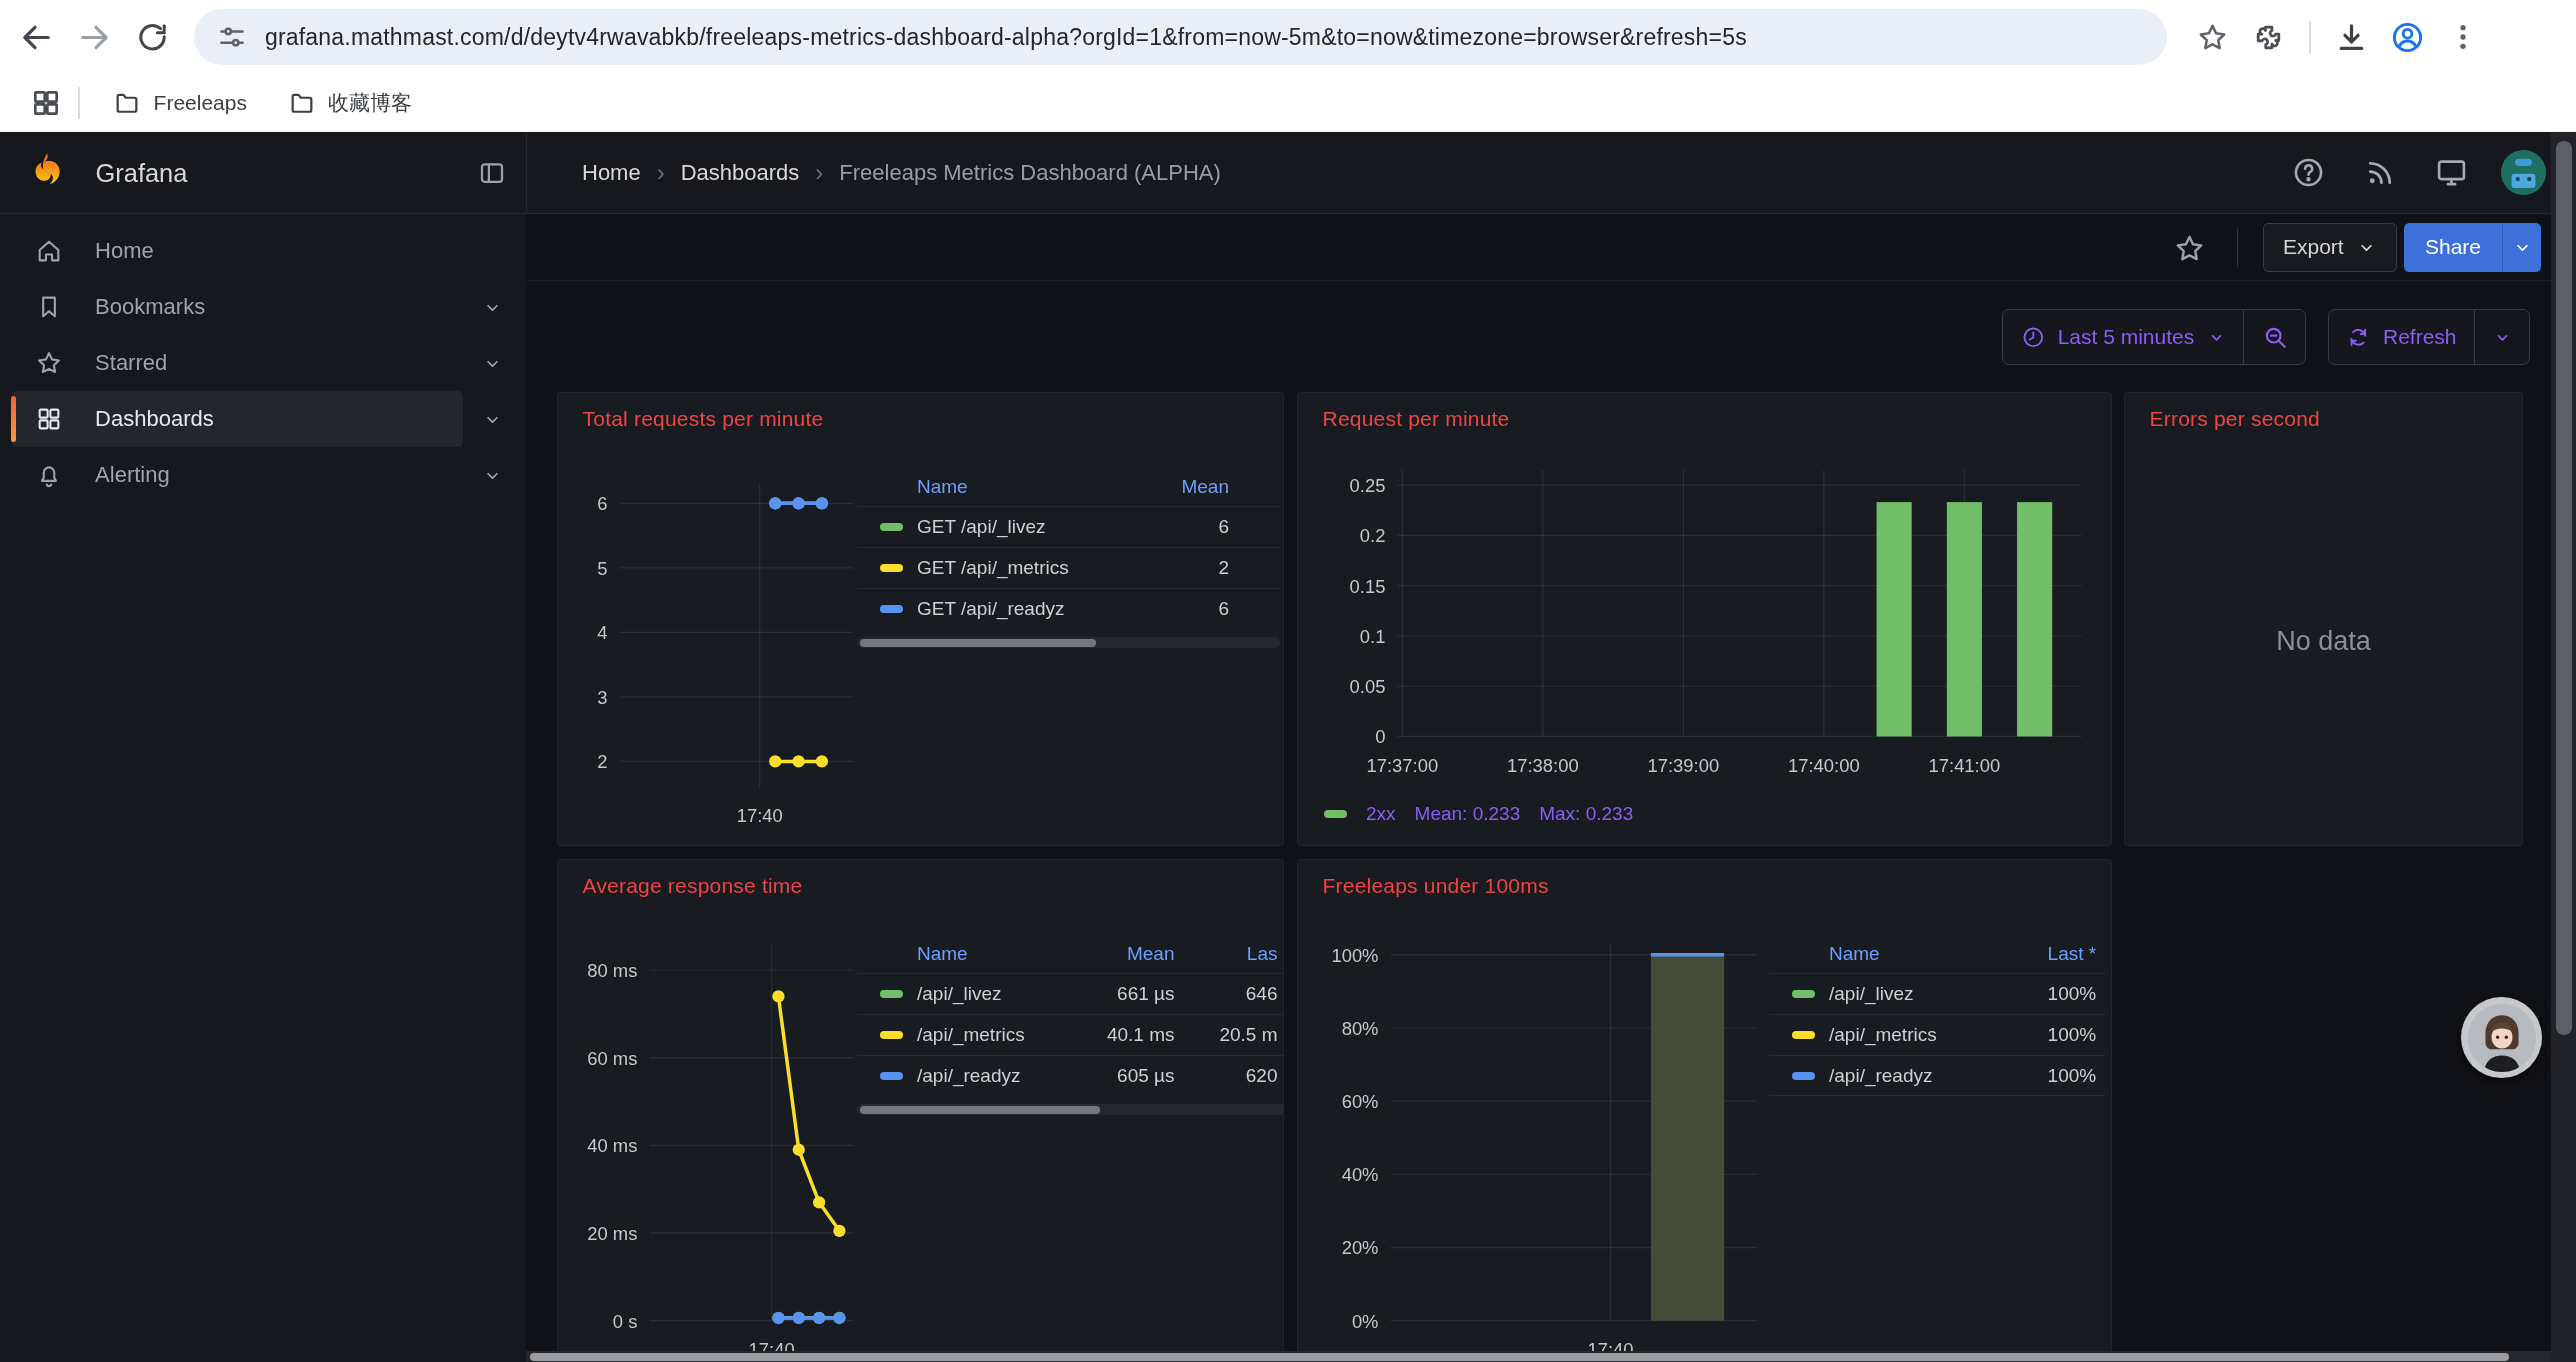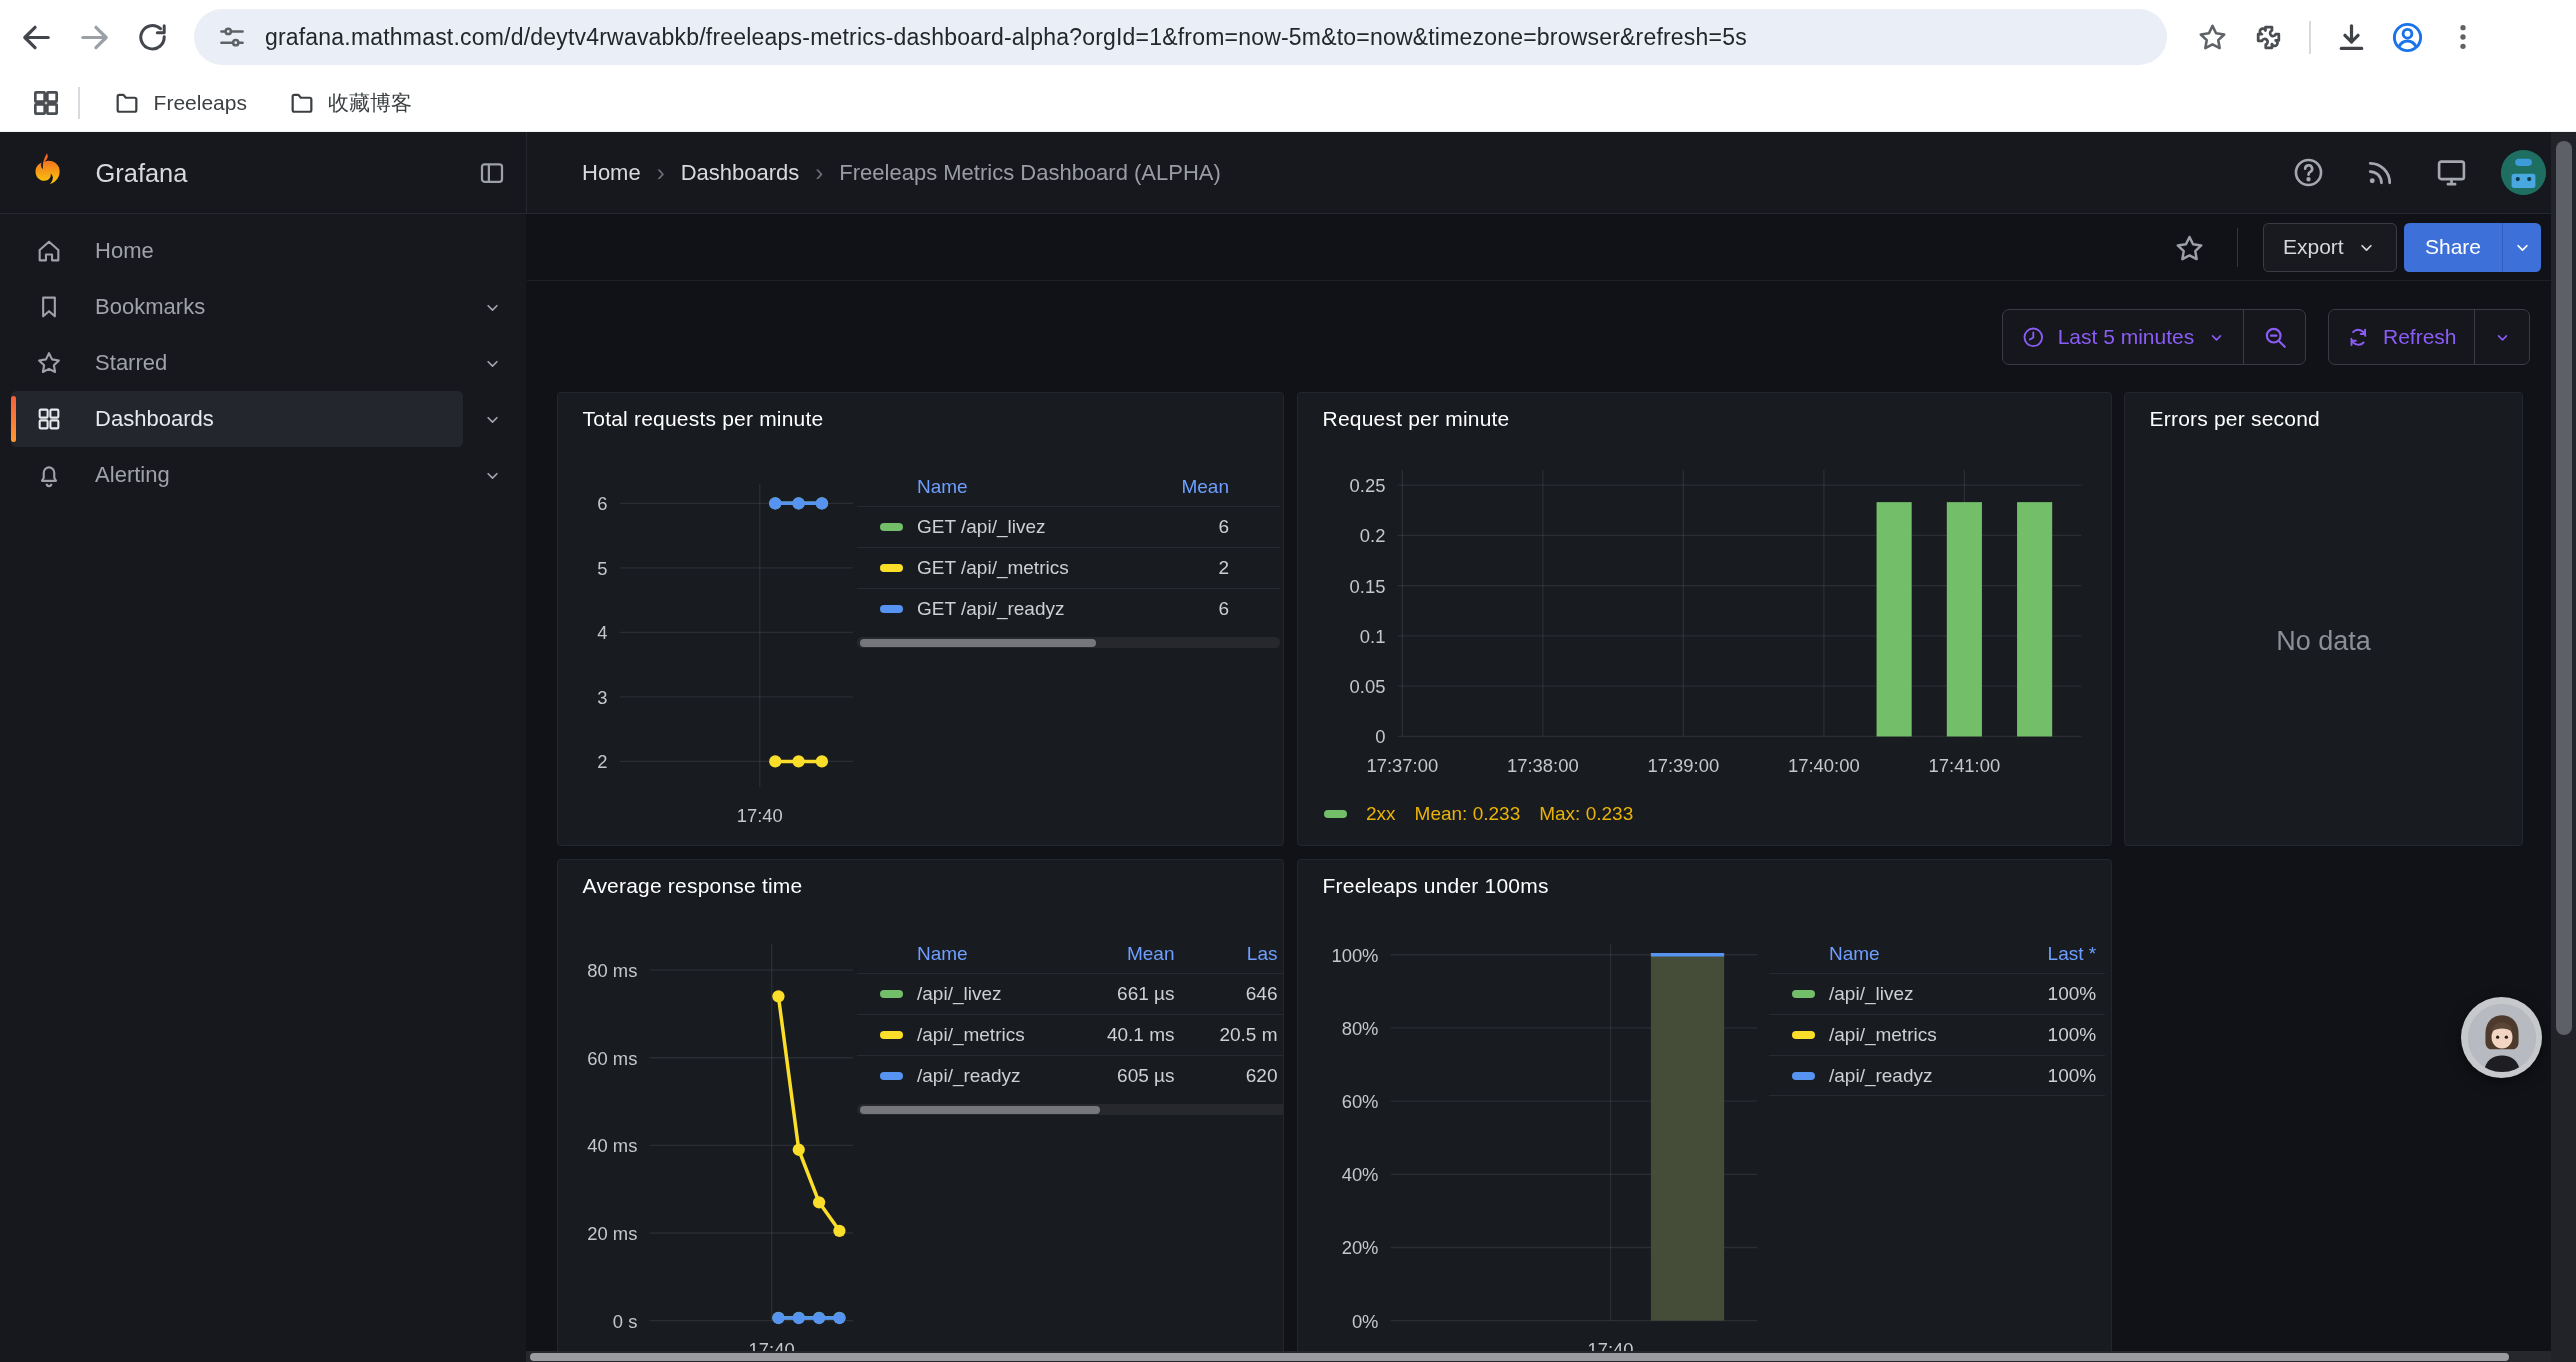--- a/index.html
+++ b/index.html
@@ -66,21 +66,21 @@
   .ctl.time { right:270px; }
   .ctl.refresh { right:46px; }
 
   
   .panel { position:absolute; background:#181b20; border:0.9px solid #23262c; border-radius:3.5px; overflow:hidden; }
   #p1 { left:557px;  top:260px; width:727px; height:454px; }
   #p2 { left:1297px; top:260px; width:815px; height:454px; }
   #p3 { left:2124px; top:260px; width:399px; height:454px; }
   #p4 { left:557px;  top:727px; width:727px; height:504px; }
   #p5 { left:1297px; top:727px; width:815px; height:504px; }
-  .p-title { position:absolute; left:24.6px; top:14px; margin:0; font-size:21px; font-weight:500; color:#ffffff; letter-spacing:0.2px; }
+  .p-title { position:absolute; left:24.6px; top:14px; margin:0; font-size:21px; font-weight:500; color:#ef4444; letter-spacing:0.2px; }
   .chart { position:absolute; }
   #chart-0 { left:10.5px; top:75px; }
   #chart-1 { left:12.3px; top:61px; }
   #chart-3 { left:10.5px; top:68px; }
   #chart-4 { left:12.3px; top:68px; }
 
   .lt { position:absolute; font-size:19px; color:#cfd0d5; }
   .lt-p1 { left:299px; top:74px; width:423px; }
   .lt-p4 { left:299px; top:74px; width:438px; }
   .lt-p5 { left:471px; top:74px; width:336px; }
@@ -93,21 +93,21 @@
   .lt .h1 { padding-left:60px; }
   .lt .val { text-align:right; padding-right:10.5px; }
   .lt-p1 .val { padding-right:51px; }
   .lt-p4 .val:last-child { padding-right:17.5px; }
   .lt-p5 .val { padding-right:8.8px; }
   .name-cell { display:flex; align-items:center; gap:14px; padding-left:23px; white-space:nowrap; overflow:hidden; }
   .dash { width:23px; height:8px; border-radius:4.4px; flex:none; }
   .lt-scroll { margin-top:8px; height:11.4px; background:#26282e; border-radius:6.1px; position:relative; }
   .lt-thumb { position:absolute; left:2.6px; top:1.8px; height:8px; background:#75777d; border-radius:4.4px; }
 
-  .legend-line { position:absolute; left:26px; top:410px; display:flex; align-items:center; gap:19px; font-size:19px; color:#eab308; }
+  .legend-line { position:absolute; left:26px; top:410px; display:flex; align-items:center; gap:19px; font-size:19px; color:#8b5cf6; }
   .no-data { position:absolute; left:0; right:0; top:233px; text-align:center; font-size:27px; color:#8d8f96; }
 
   
   .vscroll { position:absolute; right:0; top:0; width:24.6px; height:100%; background:#222329; }
   .vscroll .thumb { position:absolute; left:4.4px; top:8.8px; width:16px; height:894px; border-radius:8px; background:#5d6067; }
   .hscroll { position:absolute; left:526px; right:24.6px; bottom:0; height:12.3px; background:#26272c; }
   .hscroll .thumb { position:absolute; left:3.5px; right:42px; top:1.8px; height:8.8px; border-radius:4.4px; background:#9b9ca1; }
   .float-avatar { position:absolute; left:2461px; top:865px; width:81px; height:81px; border-radius:50%; background:#c7c8cc; display:flex; align-items:center; justify-content:center; box-shadow:0 3.5px 12.3px rgba(0,0,0,.5); }
   .float-avatar .inner { width:68px; height:68px; border-radius:50%; overflow:hidden; background:#b3b6bd; }
 </style>

